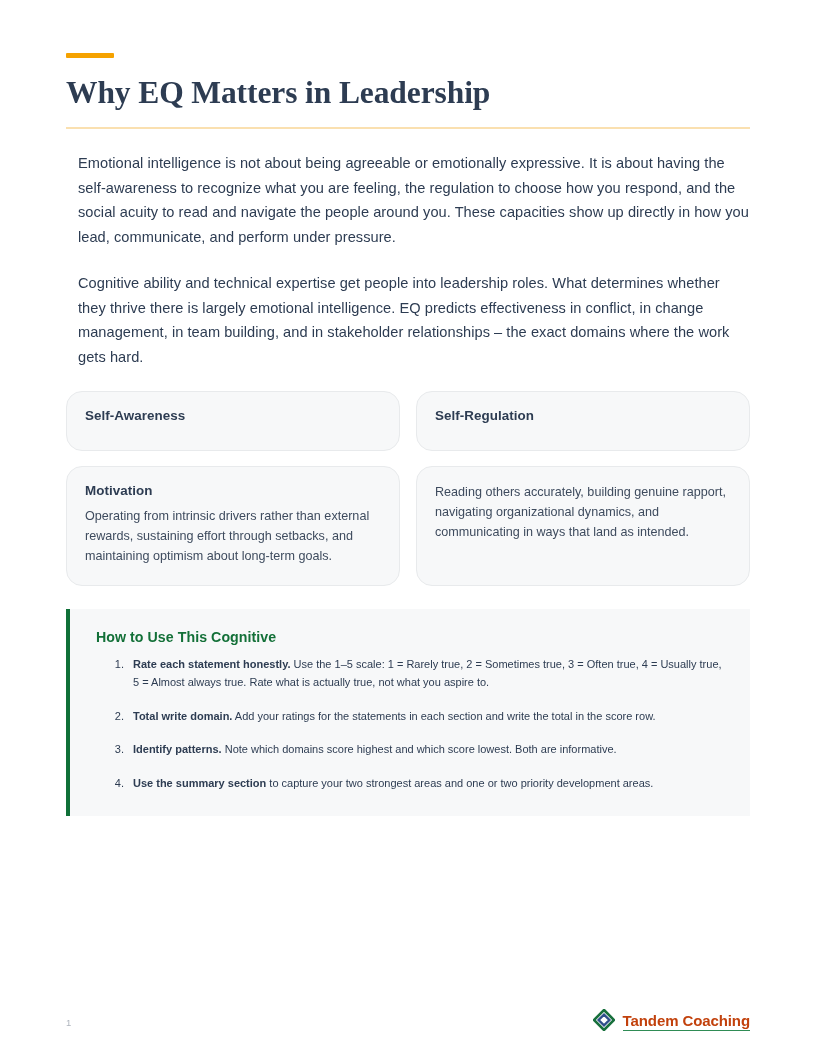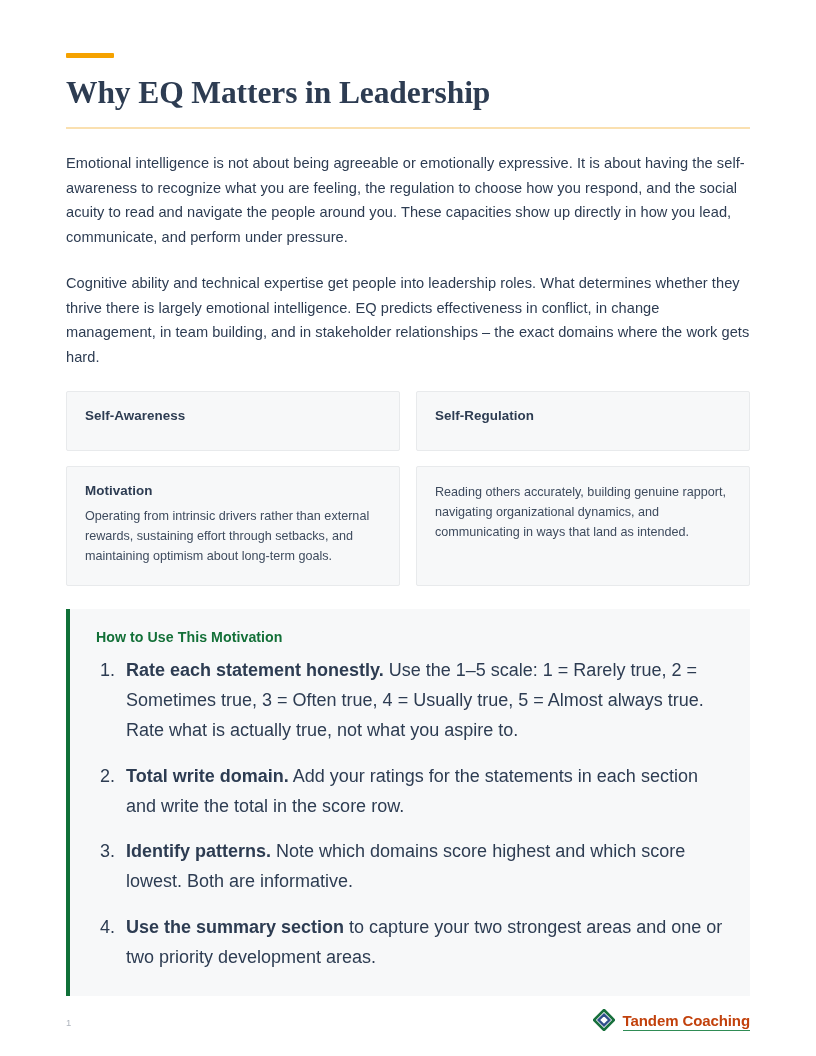--- a/index.html
+++ b/index.html
@@ -48,40 +48,40 @@
     height: 2px;
     background: #fae0b0;
     width: 100%;
   }
 
   
   .intro {
     margin-top: 22px;
   }
   .intro p {
-    margin: 0 0 22px 0;
+    margin: 0 0 22px 12px;
     font-size: 14.6px;
     line-height: 1.68;
     color: #2d3c52;
     letter-spacing: 0.05px;
   }
   .intro p:last-child { margin-bottom: 0; }
 
   
   .card-grid {
     margin-top: 22px;
     display: grid;
     grid-template-columns: 1fr 1fr;
     column-gap: 16px;
     row-gap: 15px;
   }
   .card {
     background: #f7f8f9;
     border: 1px solid #e8eaec;
-    border-radius: 2px;
+    border-radius: 16px;
     padding: 16px 18px 18px 18px;
     box-sizing: border-box;
   }
   .card-title {
     font-size: 13.4px;
     font-weight: 700;
     color: #2d3c52;
     margin: 0 0 9px 0;
     letter-spacing: 0.05px;
   }
@@ -106,25 +106,26 @@
     color: #137038;
     margin: 0 0 10px 0;
     letter-spacing: 0.05px;
   }
   ol.steps {
     margin: 0;
     padding-left: 24px;
     list-style: decimal;
   }
   ol.steps li {
-    font-size: 18px;
+    font-size: 11px;
     line-height: 1.68;
     color: #2d3c52;
     margin-bottom: 15px;
     padding-left: 6px;
+    margin-left: 7px;
   }
   ol.steps li:last-child { margin-bottom: 0; }
   ol.steps li b {
     font-weight: 700;
     color: #2d3c52;
   }
 
   
   .footer {
     position: absolute;
@@ -183,21 +184,21 @@
     <div class="card">
       <div class="card-title">Motivation</div>
       <p class="card-body">Operating from intrinsic drivers rather than external rewards, sustaining effort through setbacks, and maintaining optimism about long-term goals.</p>
     </div>
     <div class="card">
       <p class="card-body">Reading others accurately, building genuine rapport, navigating organizational dynamics, and communicating in ways that land as intended.</p>
     </div>
   </div>
 
   <div class="callout">
-    <div class="callout-title">How to Use This Motivation</div>
+    <div class="callout-title">How to Use This Cognitive</div>
     <ol class="steps">
       <li>
         <b>Rate each statement honestly.</b><span> Use the 1–5 scale: 1 = Rarely true, 2 = Sometimes true, 3 = Often true, 4 = Usually true, 5 = Almost always true. Rate what is actually true, not what you aspire to.</span>
       </li>
       <li>
         <b>Total write domain.</b><span> Add your ratings for the statements in each section and write the total in the score row.</span>
       </li>
       <li>
         <b>Identify patterns.</b><span> Note which domains score highest and which score lowest. Both are informative.</span>
       </li>

